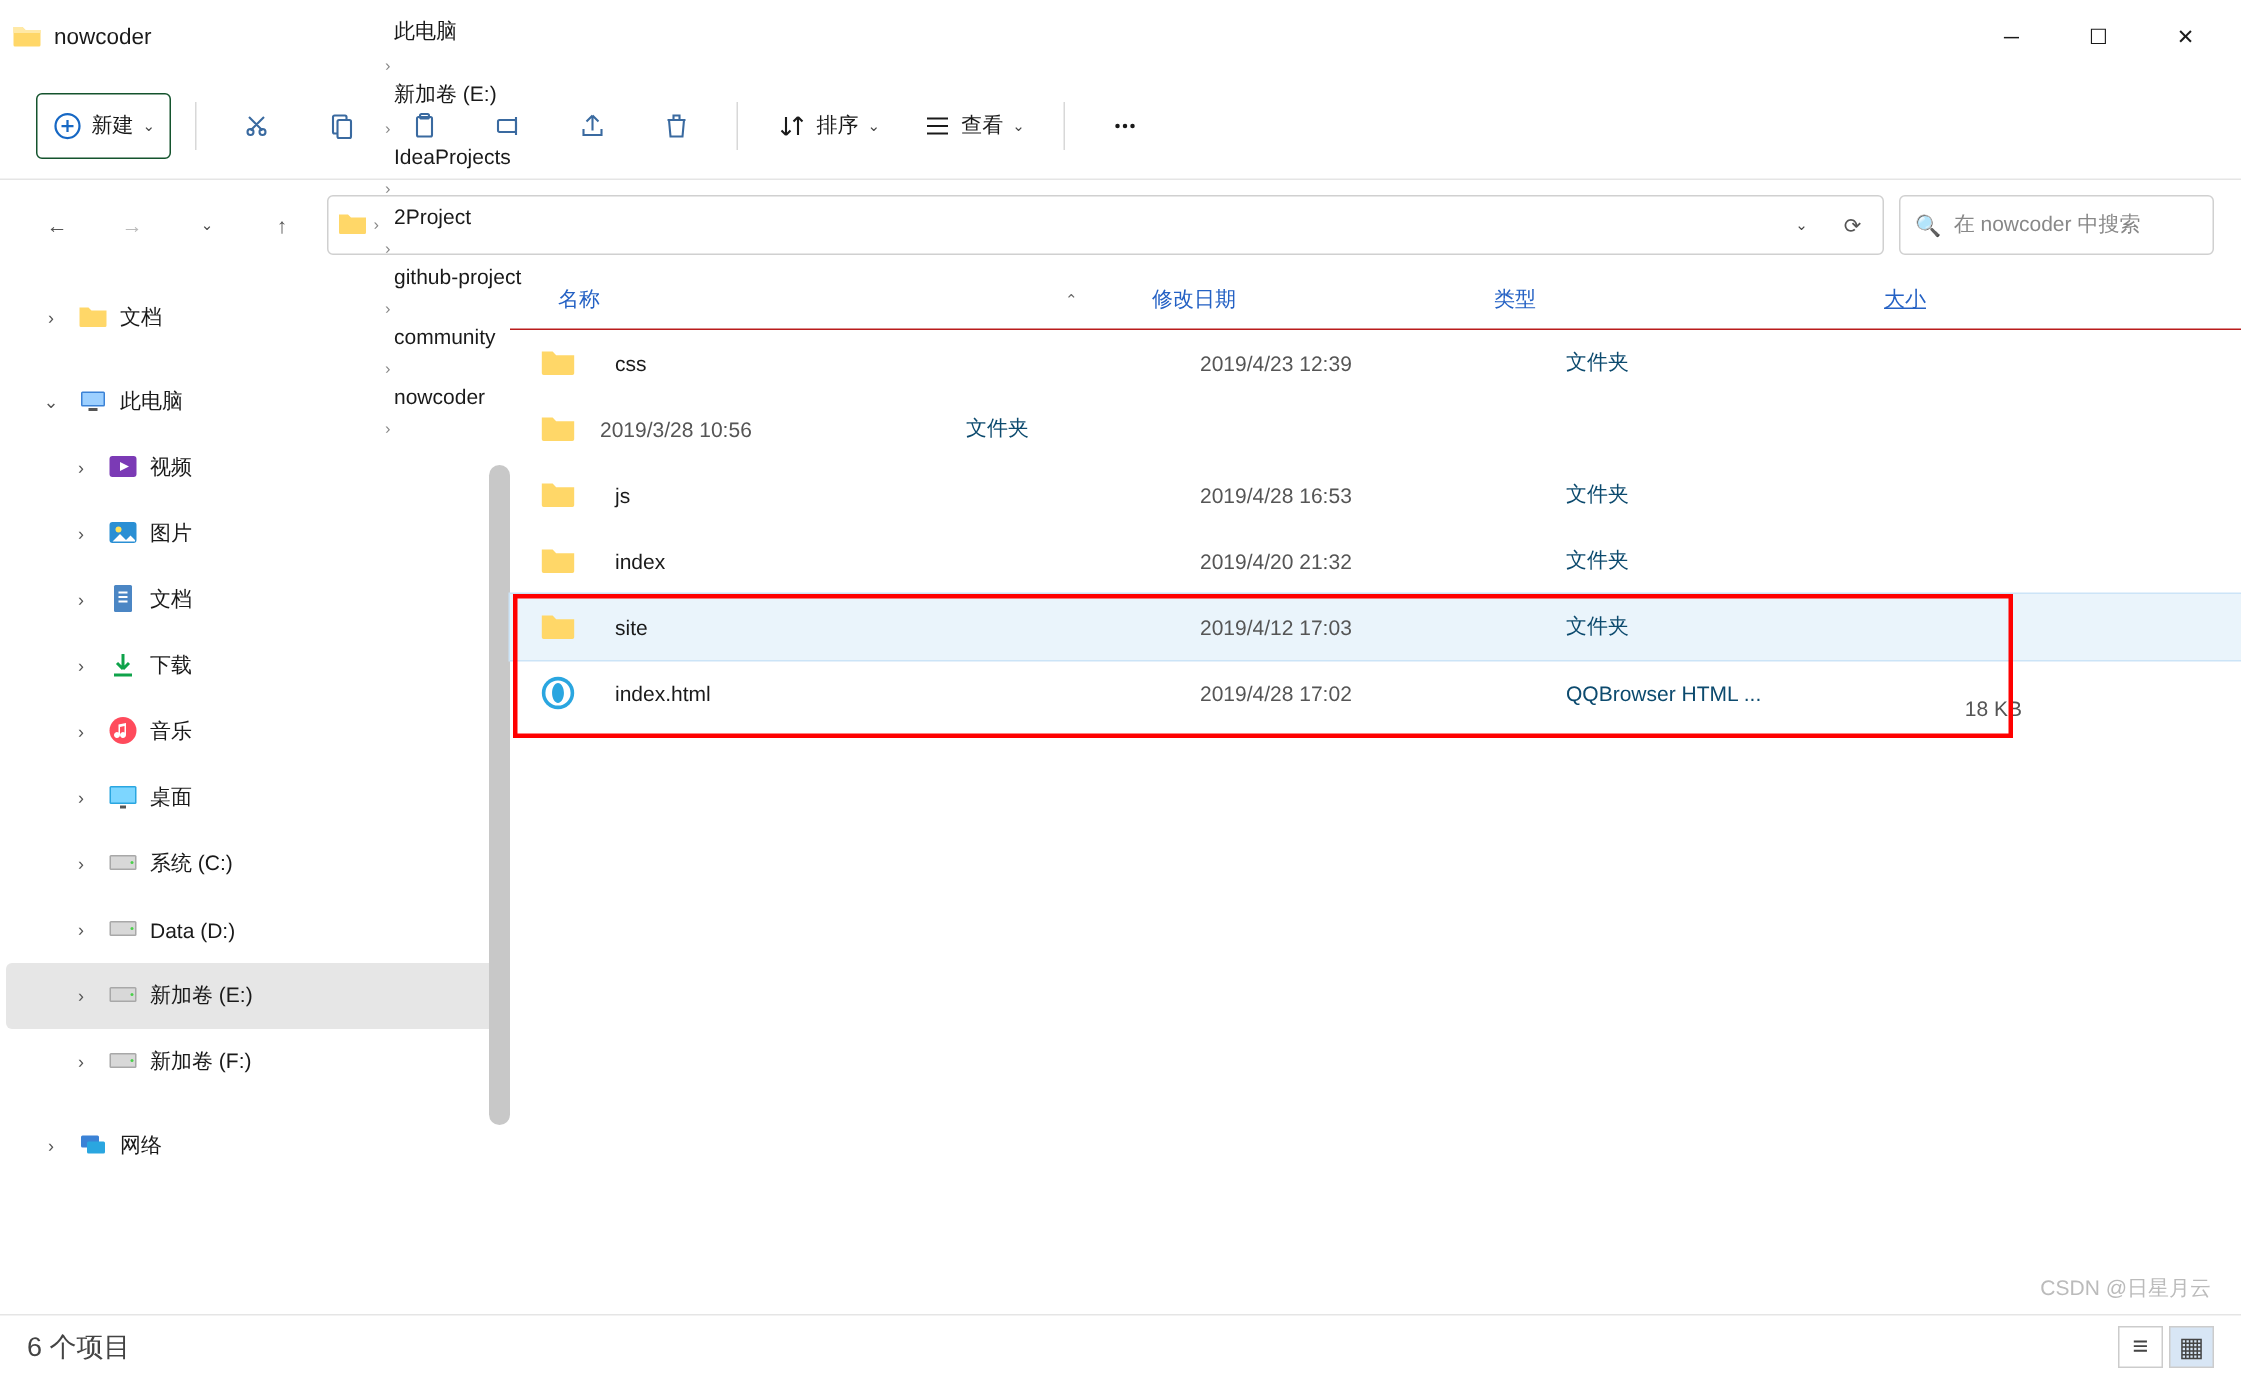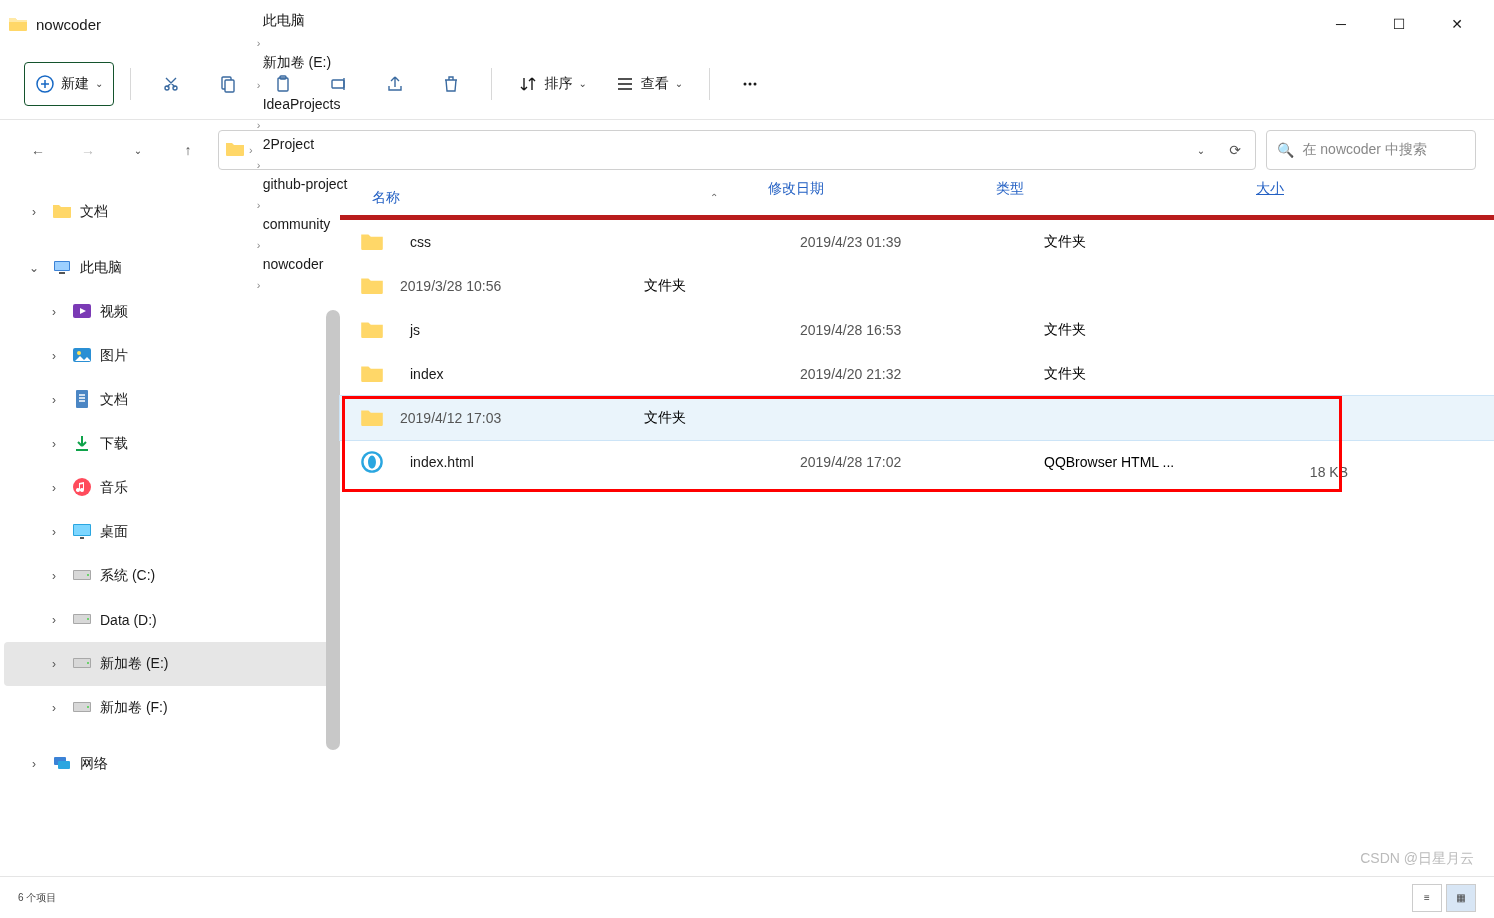--- a/index.html
+++ b/index.html
@@ -33,40 +33,40 @@
 .main { display: flex; height: calc(918px - 48px - 72px - 60px - 42px); }
 .sidebar { width: 340px; padding: 10px 4px; overflow-y: auto; position: relative; }
 .sidebar-scrollbar { position: absolute; right: 0; top: 130px; width: 14px; height: 440px; background: #c8c8c8; border-radius: 7px; }
 .tree-item { height: 44px; display: flex; align-items: center; padding-left: 20px; gap: 8px; border-radius: 4px; }
 .tree-item.selected { background: #e6e6e6; }
 .tree-item .exp { width: 20px; text-align: center; color: #555; font-size: 12px; }
 .tree-item svg { width: 20px; height: 20px; }
 .tree-item.level2 { padding-left: 40px; }
 
 .content { flex: 1; display: flex; flex-direction: column; }
-.col-headers { height: 40px; display: flex; padding-left: 32px; color: #2461c4; font-size: 14px; border-bottom: 5px solid #b91c1c; }
+.col-headers { height: 40px; display: flex; align-items: center; padding-left: 32px; color: #2461c4; font-size: 14px; border-bottom: 1px solid #b91c1c; }
 .col-name { width: 396px; display: flex; align-items: center; gap: 140px; }
 .col-date { width: 228px; }
 .col-type { width: 188px; }
 .col-size { width: 120px; text-align: right; padding-right: 20px; text-decoration: underline; }
 .sort-arrow { font-size: 10px; color: #666; margin-left: 170px; }
 
 .file-list { flex: 1; position: relative; }
 .file-row { height: 44px; display: flex; align-items: center; padding-left: 20px; gap: 16px; }
 .file-row .icon-cell { width: 24px; display: flex; align-items: center; }
 .file-row .name-cell { width: 384px; padding-left: 10px; }
 .file-row .date-cell { width: 228px; color: #555; }
-.file-row .type-cell { width: 188px; color: #000000; }
+.file-row .type-cell { width: 188px; color: #0c4a6e; }
 .file-row .size-cell { width: 120px; text-align: right; padding-right: 20px; color: #555; margin-top: 20px; }
 .file-row.selected { background: #eaf4fb; outline: 1px solid #cce4f7; }
 
 .highlight-box { position: absolute; border: 3px solid #ff0000; pointer-events: none; }
 
 
-.statusbar { height: 42px; border-top: 1px solid #e5e5e5; display: flex; align-items: center; padding: 0 18px; font-size: 10px; color: #444; }
+.statusbar { height: 42px; border-top: 1px solid #e5e5e5; display: flex; align-items: center; padding: 0 18px; font-size: 18px; color: #444; }
 .statusbar .views { margin-left: auto; display: flex; gap: 4px; }
 .view-btn { width: 30px; height: 28px; border: 1px solid #ccc; display: flex; align-items: center; justify-content: center; }
 .view-btn.active { background: #d8e6f5; }
 
 .watermark { position: absolute; right: 20px; bottom: 50px; color: #bbb; font-size: 14px; }
 
 
 .folder-icon { width: 20px; height: 16px; }
 </style>
 </head>
@@ -310,21 +310,21 @@
     </div>
     <div class="file-list" id="files">
       <div class="highlight-box" style="left:2px;top:176px;width:1000px;height:96px"></div>
     <div class="file-row">
           <span class="icon-cell">
             <svg viewBox="0 0 20 16">
               <path fill="#ffd768" d="M1 2h6l2 2h10v10a1 1 0 0 1-1 1H2a1 1 0 0 1-1-1z"></path>
             </svg>
           </span>
   <span class="name-cell">css</span>
-  <span class="date-cell">2019/4/23 01:39</span>
+  <span class="date-cell">2019/4/23 12:39</span>
   <span class="type-cell">文件夹</span>
   <span class="size-cell"></span>
         </div>
         <div class="file-row">
           <span class="icon-cell">
             <svg viewBox="0 0 20 16">
               <path fill="#ffd768" d="M1 2h6l2 2h10v10a1 1 0 0 1-1 1H2a1 1 0 0 1-1-1z"></path>
             </svg>
           </span>
   <span class="date-cell">2019/3/28 10:56</span>
@@ -352,20 +352,21 @@
   <span class="date-cell">2019/4/20 21:32</span>
   <span class="type-cell">文件夹</span>
   <span class="size-cell"></span>
         </div>
         <div class="file-row selected">
           <span class="icon-cell">
             <svg viewBox="0 0 20 16">
               <path fill="#ffd768" d="M1 2h6l2 2h10v10a1 1 0 0 1-1 1H2a1 1 0 0 1-1-1z"></path>
             </svg>
           </span>
+  <span class="name-cell">site</span>
   <span class="date-cell">2019/4/12 17:03</span>
   <span class="type-cell">文件夹</span>
   <span class="size-cell"></span>
         </div>
         <div class="file-row">
           <span class="icon-cell">
             <svg viewBox="0 0 20 20">
               <circle cx="10" cy="10" r="9" fill="#2aa6e0"></circle>
               <path fill="#fff" d="M10 3a7 7 0 0 1 0 14 7 7 0 0 1 0-14zm0 1.5c-1.8 0-3.3 2.5-3.3 5.5s1.5 5.5 3.3 5.5 3.3-2.5 3.3-5.5S11.8 4.5 10 4.5z"></path>
             </svg>

